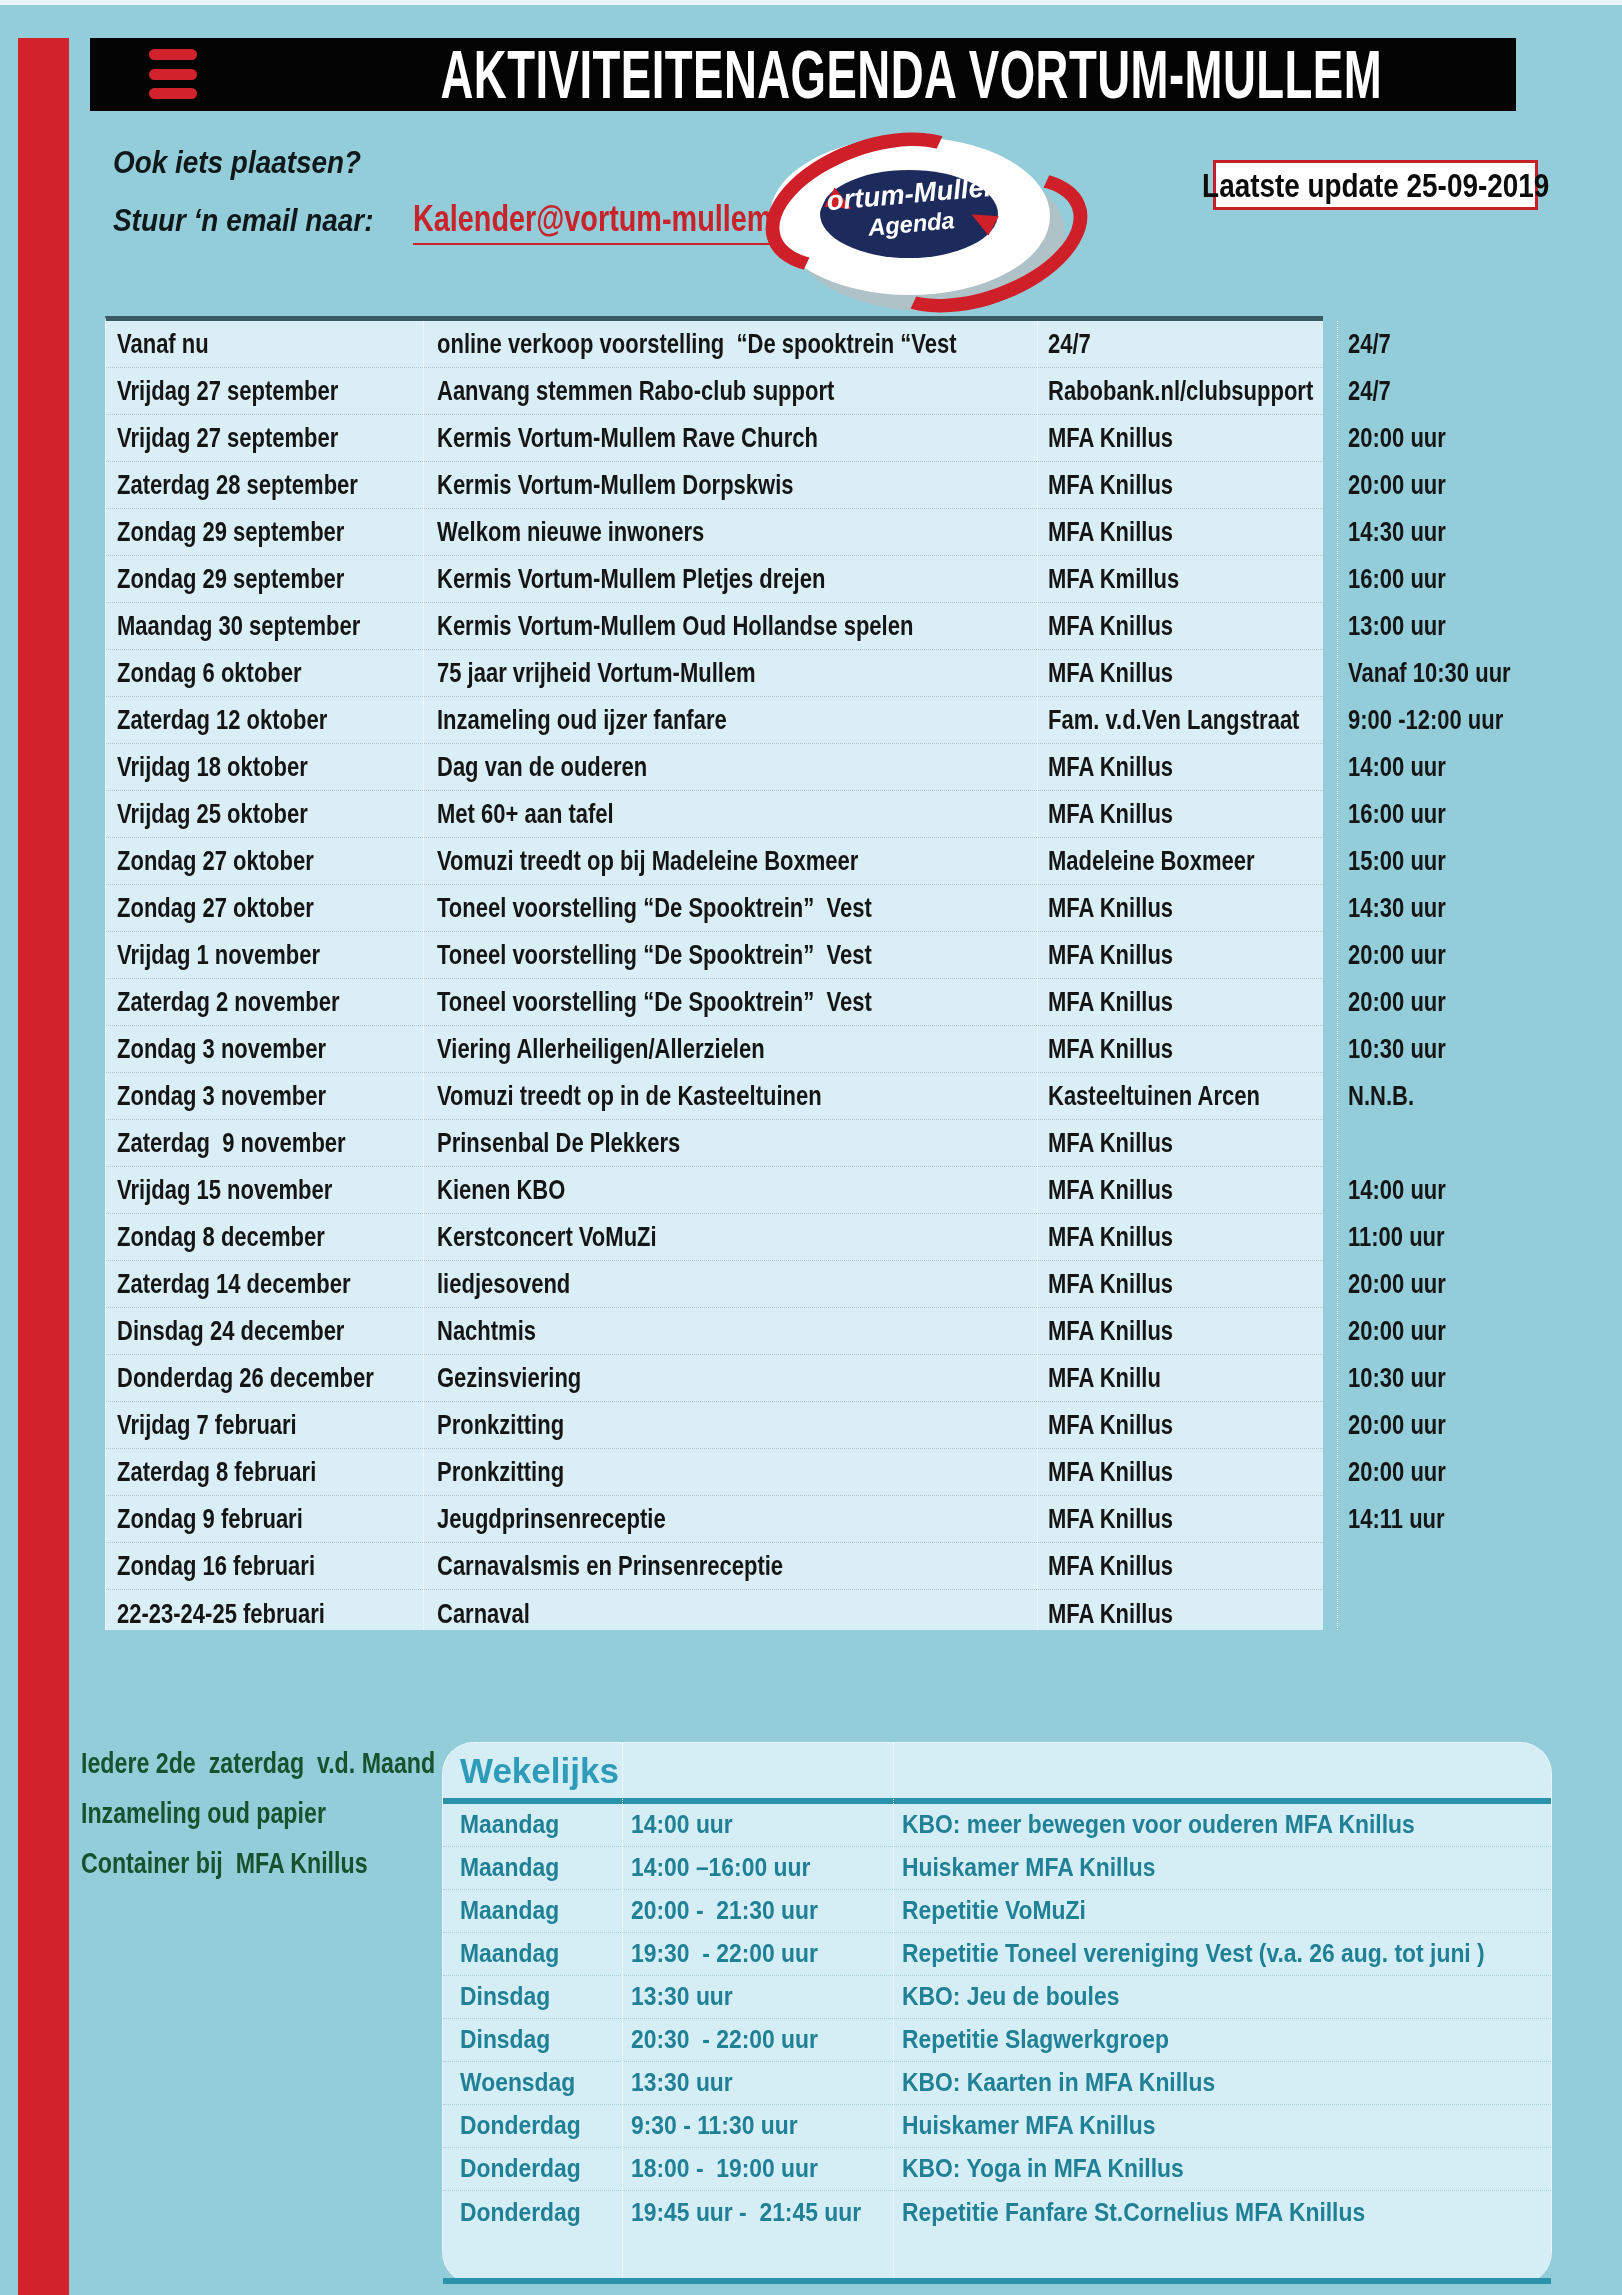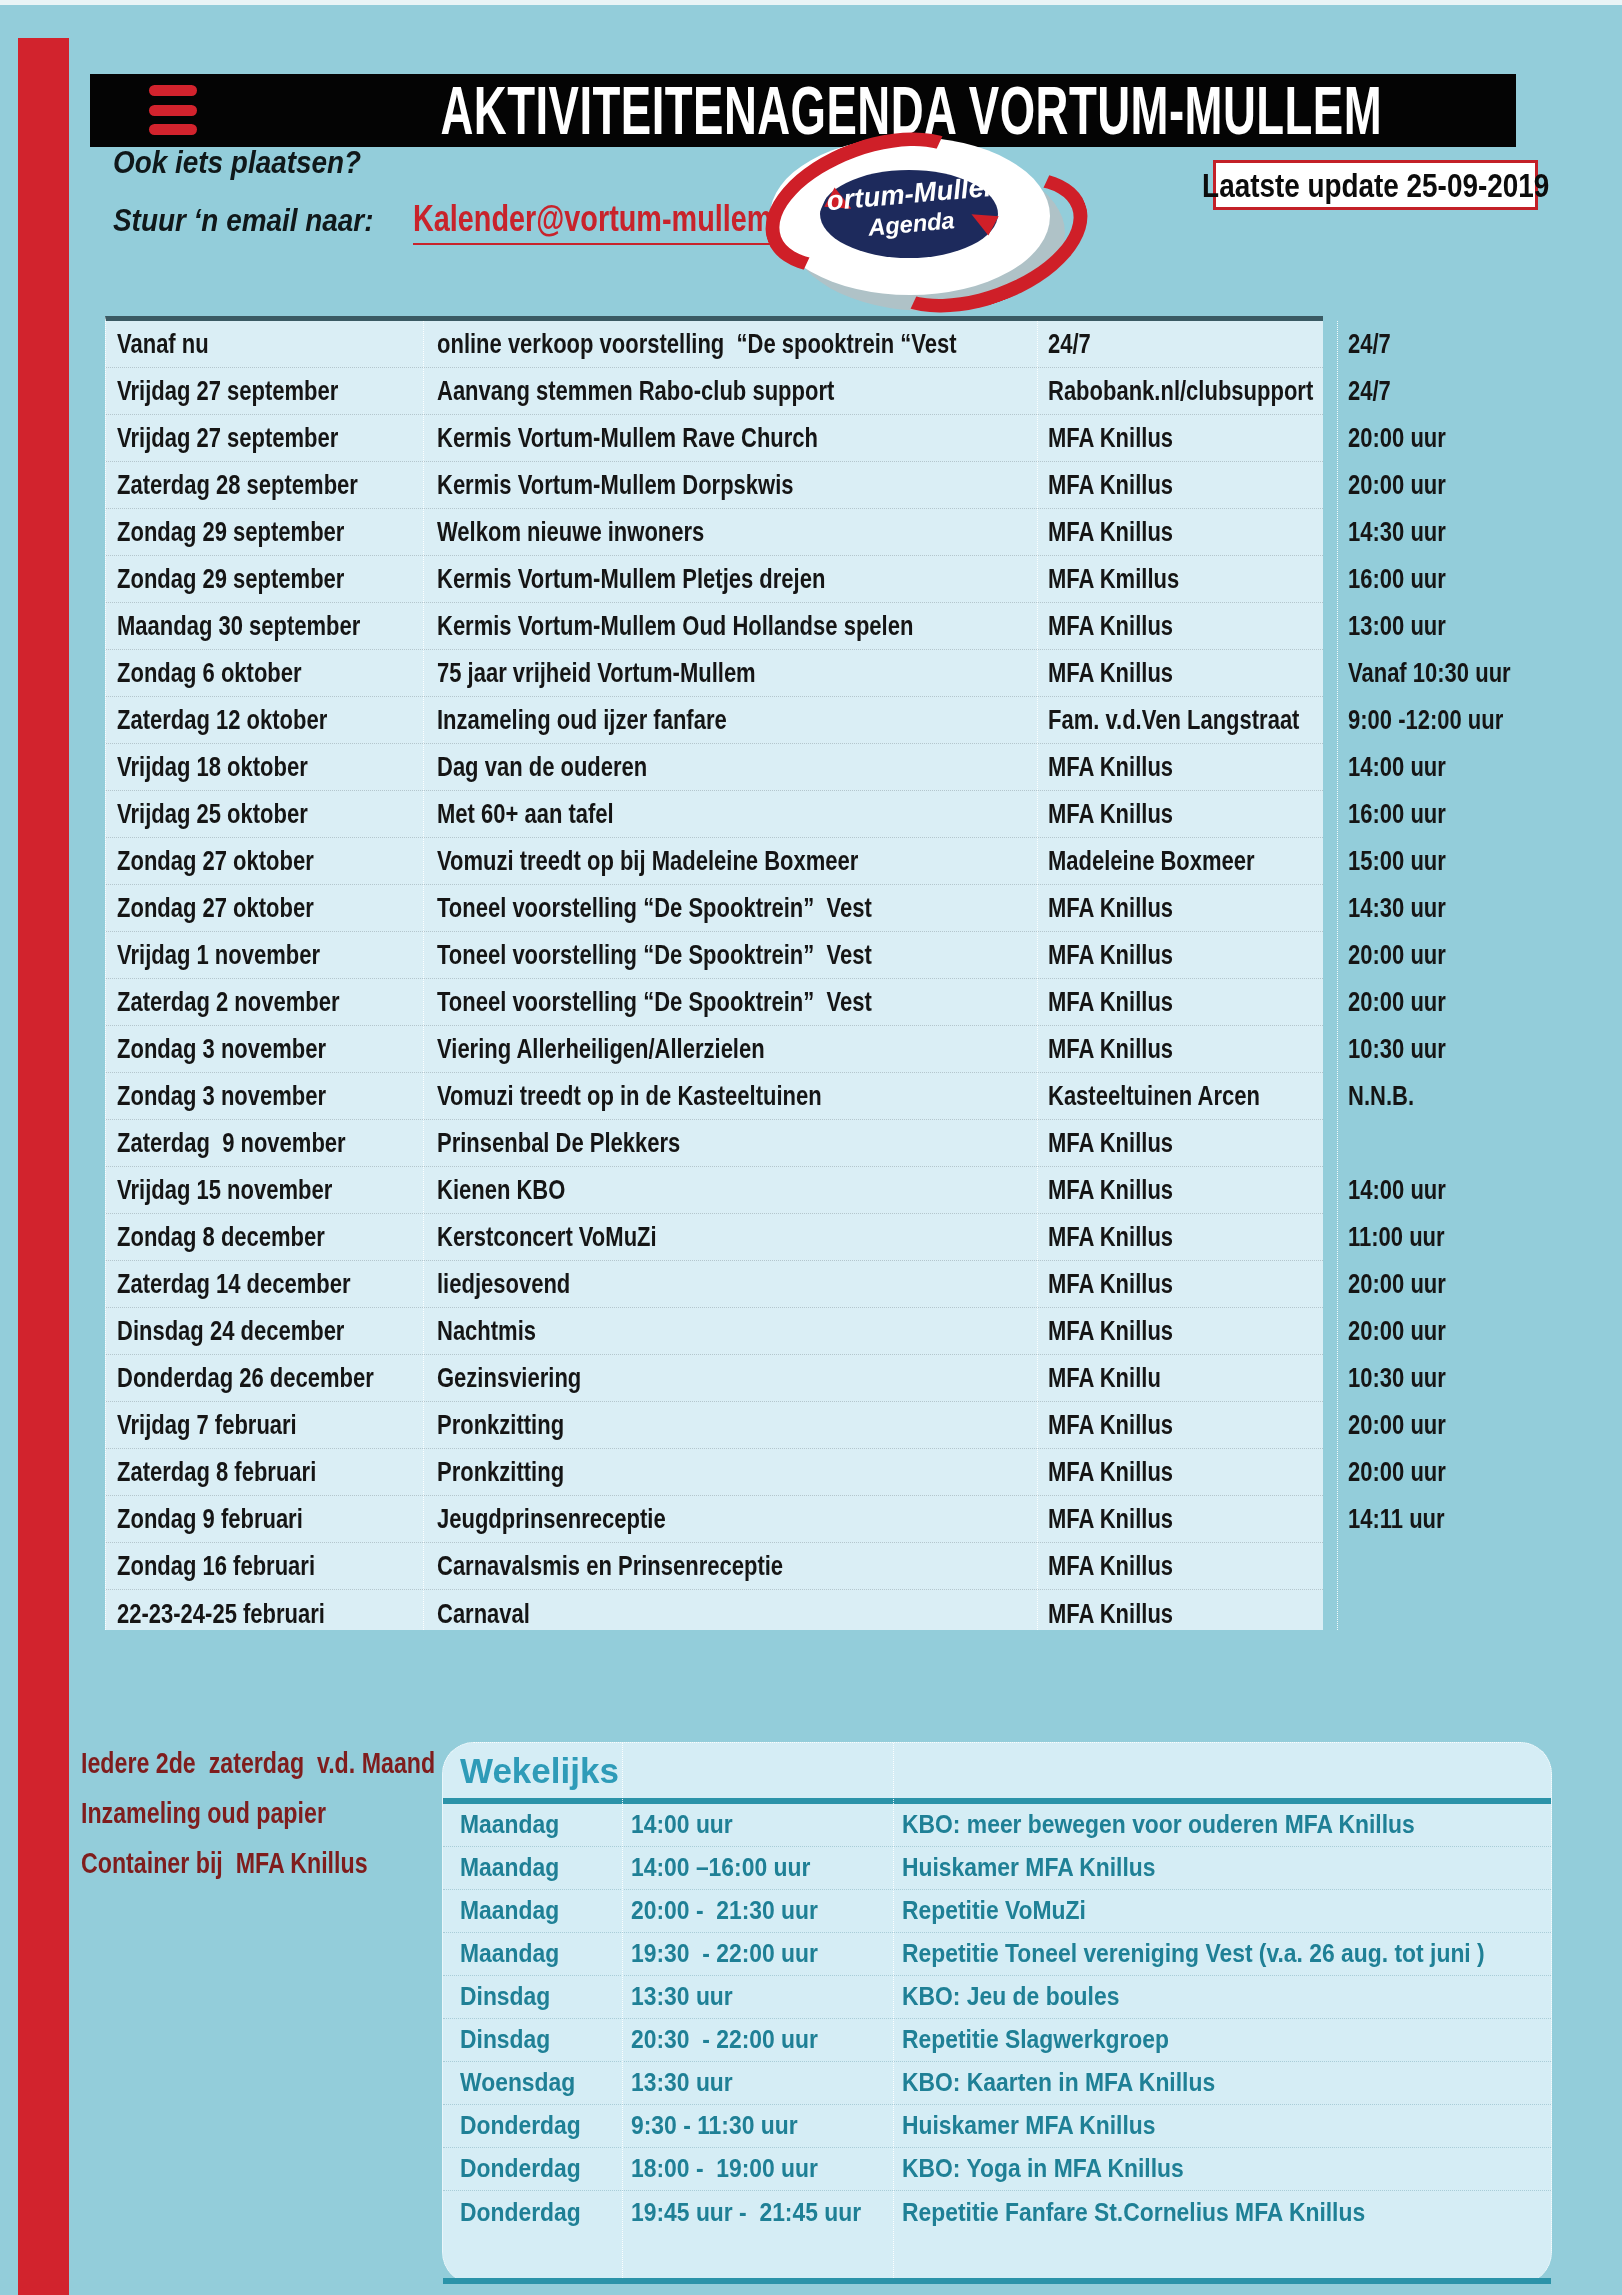--- a/index.html
+++ b/index.html
@@ -12,21 +12,21 @@
   .sx{display:inline-block;white-space:nowrap;transform-origin:0 50%;}
   .s80{transform:scaleX(.80);}
   .s88{transform:scaleX(.88);}
   .s90{transform:scaleX(.90);}
   .sxc{display:inline-block;white-space:nowrap;transform:scaleX(.66);transform-origin:50% 50%;}
 
   
   .top-strip{position:absolute;left:0;top:0;width:1623px;height:5.2px;background:#e9f4f6;}
   .red-stripe{position:absolute;left:17.7px;top:38px;width:51px;height:2258px;background:#d2232d;}
 
-  .header-bar{position:absolute;left:90px;top:38px;width:1426px;height:73px;background:#040404;margin-top:36px;}
+  .header-bar{position:absolute;left:90px;top:38px;width:1426px;height:73px;background:#040404;}
   .hamburger{position:absolute;left:59px;top:11px;width:48px;height:50px;display:flex;flex-direction:column;justify-content:space-between;}
   .hamburger i{display:block;height:11px;border-radius:5.9px;background:#d2232d;}
   .header-title{position:absolute;left:0;top:0;width:100%;height:73px;margin:0;
     display:flex;align-items:center;justify-content:center;padding-left:216px;box-sizing:border-box;
     color:#ffffff;font-size:69px;font-weight:bold;letter-spacing:0.7px;}
 
   .prompt1{position:absolute;left:113px;top:145px;font-size:31px;font-weight:bold;font-style:italic;color:#10181a;}
   .prompt2{position:absolute;left:113px;top:198px;font-size:31px;font-weight:bold;font-style:italic;color:#10181a;white-space:nowrap;}
   .email-link{font-style:normal;font-weight:bold;font-size:36px;color:#c8232b;text-decoration:none;margin-left:10.5px;}
   .email-link .sx{border-bottom:2.6px solid #c8232b;padding-bottom:3.3px;}
@@ -58,21 +58,21 @@
     background:#daeef5;border-top:5.2px solid #3a5a63;box-sizing:border-box;
     border-left:1.3px dotted rgba(255,255,255,.95);}
   .agenda .vline{position:absolute;top:0;bottom:0;border-left:1.3px dotted rgba(255,255,255,.9);pointer-events:none;}
   .agenda .v1{left:317px;} .agenda .v2{left:931px;} .agenda .v3{left:1231px;}
   .arow{display:grid;grid-template-columns:317px 614px 300px 287px;height:47px;border-bottom:1.3px dotted #b4c6cd;box-sizing:border-box;}
   .arow:last-child{border-bottom:none;}
   .ac{display:flex;align-items:center;overflow:visible;font-size:27.5px;font-weight:bold;color:#151515;}
   .ac.c1{padding-left:10.5px;} .ac.c2{padding-left:14.4px;} .ac.c3{padding-left:10.5px;} .ac.c4{padding-left:10.5px;}
 
   
-  .monthly-note{position:absolute;left:81px;top:1738px;width:366px;color:#7f1d1d;font-weight:bold;font-size:29px;}
+  .monthly-note{position:absolute;left:81px;top:1738px;width:366px;color:#14532d;font-weight:bold;font-size:29px;}
   .note-line{height:50px;display:flex;align-items:center;}
 
   
   .weekly{position:absolute;left:442px;top:1742px;width:1110px;height:542px;background:#d5edf5;box-sizing:border-box;
     border-left:1.3px dotted rgba(255,255,255,.95);border-right:1.3px dotted rgba(255,255,255,.95);border-top:1.3px dotted rgba(255,255,255,.95);border-radius:32px;}
   .weekly .vline{position:absolute;top:0;bottom:0;border-left:1.3px dotted rgba(255,255,255,.9);pointer-events:none;}
   .weekly .v1{left:179px;} .weekly .v2{left:450px;}
   .weekly-header{height:55px;display:flex;align-items:center;padding-left:17px;
     color:#2e9bb8;font-size:35px;font-weight:bold;}
   .weekly-rule{height:5.9px;background:#2b93a9;}

